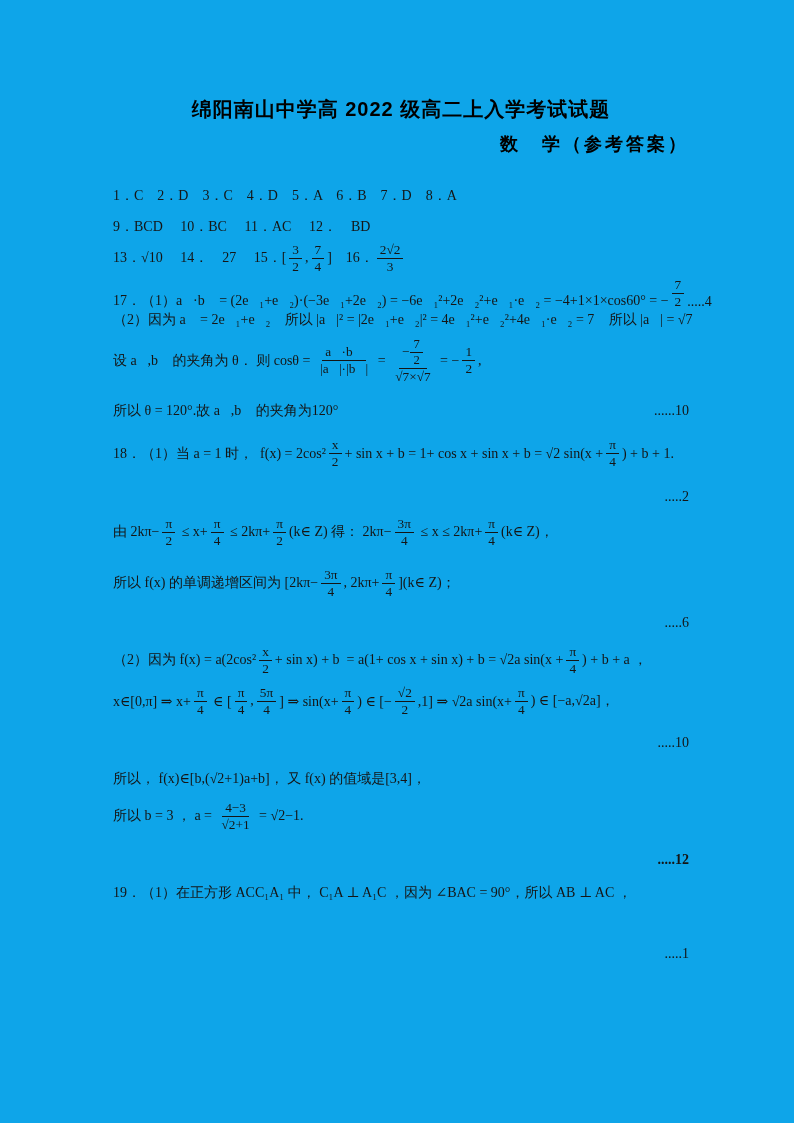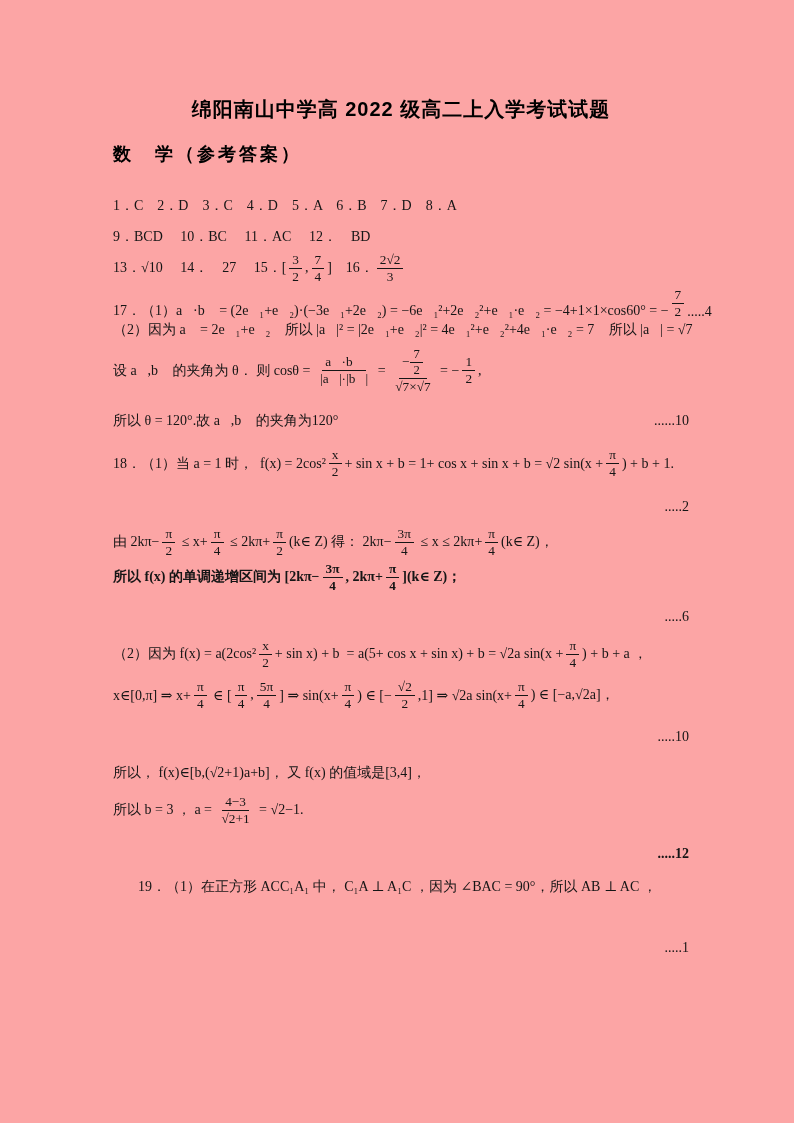--- a/index.html
+++ b/index.html
@@ -1,49 +1,49 @@
 <!DOCTYPE html>
 <html><head>
 <meta charset="utf-8">
 <style>
   html,body{margin:0;padding:0;background:#888;}
   .doc{
-    width:794px;height:1123px;background:#fca5a5;margin:0 auto;
+    width:794px;height:1123px;background:#0ea5e9;margin:0 auto;
     box-sizing:border-box;padding:96px 105px 0 113px;
     font-family:"Liberation Serif","DejaVu Serif",serif;
     color:#151515;font-size:14px;overflow:hidden;position:relative;
   }
   .title{
     text-align:center;font-family:"Liberation Sans","DejaVu Sans",sans-serif;
     font-weight:700;font-size:20px;letter-spacing:1px;color:#000;
   }
   .subtitle{
-    text-align:left;font-family:Liberation Sans, sans-serif;
-    font-weight:700;font-size:18px;letter-spacing:3px;color:#000;margin-top:19px;
+    text-align:right;font-family:Liberation Sans, sans-serif;
+    font-weight:700;font-size:18px;letter-spacing:3px;color:#000;margin-top:9px;
   }
   .line{display:flex;align-items:center;flex-wrap:nowrap;min-height:20px;}
   .t{white-space:pre;}
   .dots{margin-left:auto;white-space:pre;}
   .dotline{justify-content:flex-end;}
   .frac{
     display:inline-flex;flex-direction:column;align-items:center;
     margin:0 3px;font-size:0.95em;line-height:1.2;text-align:center;vertical-align:middle;
   }
   .frac .num{padding:0 3px;border-bottom:1px solid #151515;display:inline-flex;align-items:center;justify-content:center;white-space:pre;}
   .frac .den{padding:0 3px;white-space:pre;}
   .frac .frac{margin:0 1px;}
   
   .m-row1{margin-top:30px;text-align:right;} .m-row2{margin-top:11px;} .m-row3{margin-top:5px;}
   .m-17l1{margin-top:2px;align-items:flex-end;}  .m-17l2{} .m-17l3{margin-top:17px;}
   .m-17l4{margin-top:7px;}  .m-17l5{margin-top:16px;}
   .m-18l1{margin-top:16px;} .m-18d1{margin-top:17px;} .m-18l2{margin-top:9px;}
-  .m-18l3{margin-top:2px;font-weight:bold;}  .m-18d2{margin-top:13px;} .m-18l4{margin-top:11px;}
+  .m-18l3{margin-top:18px;}  .m-18d2{margin-top:13px;} .m-18l4{margin-top:11px;}
   .m-18l5{margin-top:8px;}  .m-18d3{margin-top:15px;} .m-18l6{margin-top:16px;}
   .m-18l7{margin-top:11px;} .m-18d4{margin-top:17px;font-weight:bold;}
-  .m-19l1{margin-top:13px;margin-left:25px;} .m-19d1{margin-top:41px;}
+  .m-19l1{margin-top:13px;} .m-19d1{margin-top:41px;}
 </style>
 </head>
 <body>
 
 <div class="doc">
 
   <div class="title">绵阳南山中学高 2022 级高二上入学考试试题</div>
   <div class="subtitle">数　学（参考答案）</div>
 
   <div class="line m-row1">
@@ -177,21 +177,21 @@
   <div class="line dotline m-18d2">
     <span class="dots">.....6</span>
   </div>
 
   <div class="line m-18l4">
     <span class="t">（2）因为 f(x) = a(2cos²</span>
     <span class="frac">
         <span class="num">x</span>
         <span class="den">2</span>
       </span>
-    <span class="t">+ sin x) + b  = a(5+ cos x + sin x) + b = √2a sin(x +</span>
+    <span class="t">+ sin x) + b  = a(1+ cos x + sin x) + b = √2a sin(x +</span>
     <span class="frac">
         <span class="num">π</span>
         <span class="den">4</span>
       </span>
     <span class="t">) + b + a ，</span>
   </div>
 
   <div class="line m-18l5">
     <span class="t">x∈[0,π] ⇒ x+</span>
     <span class="frac">

